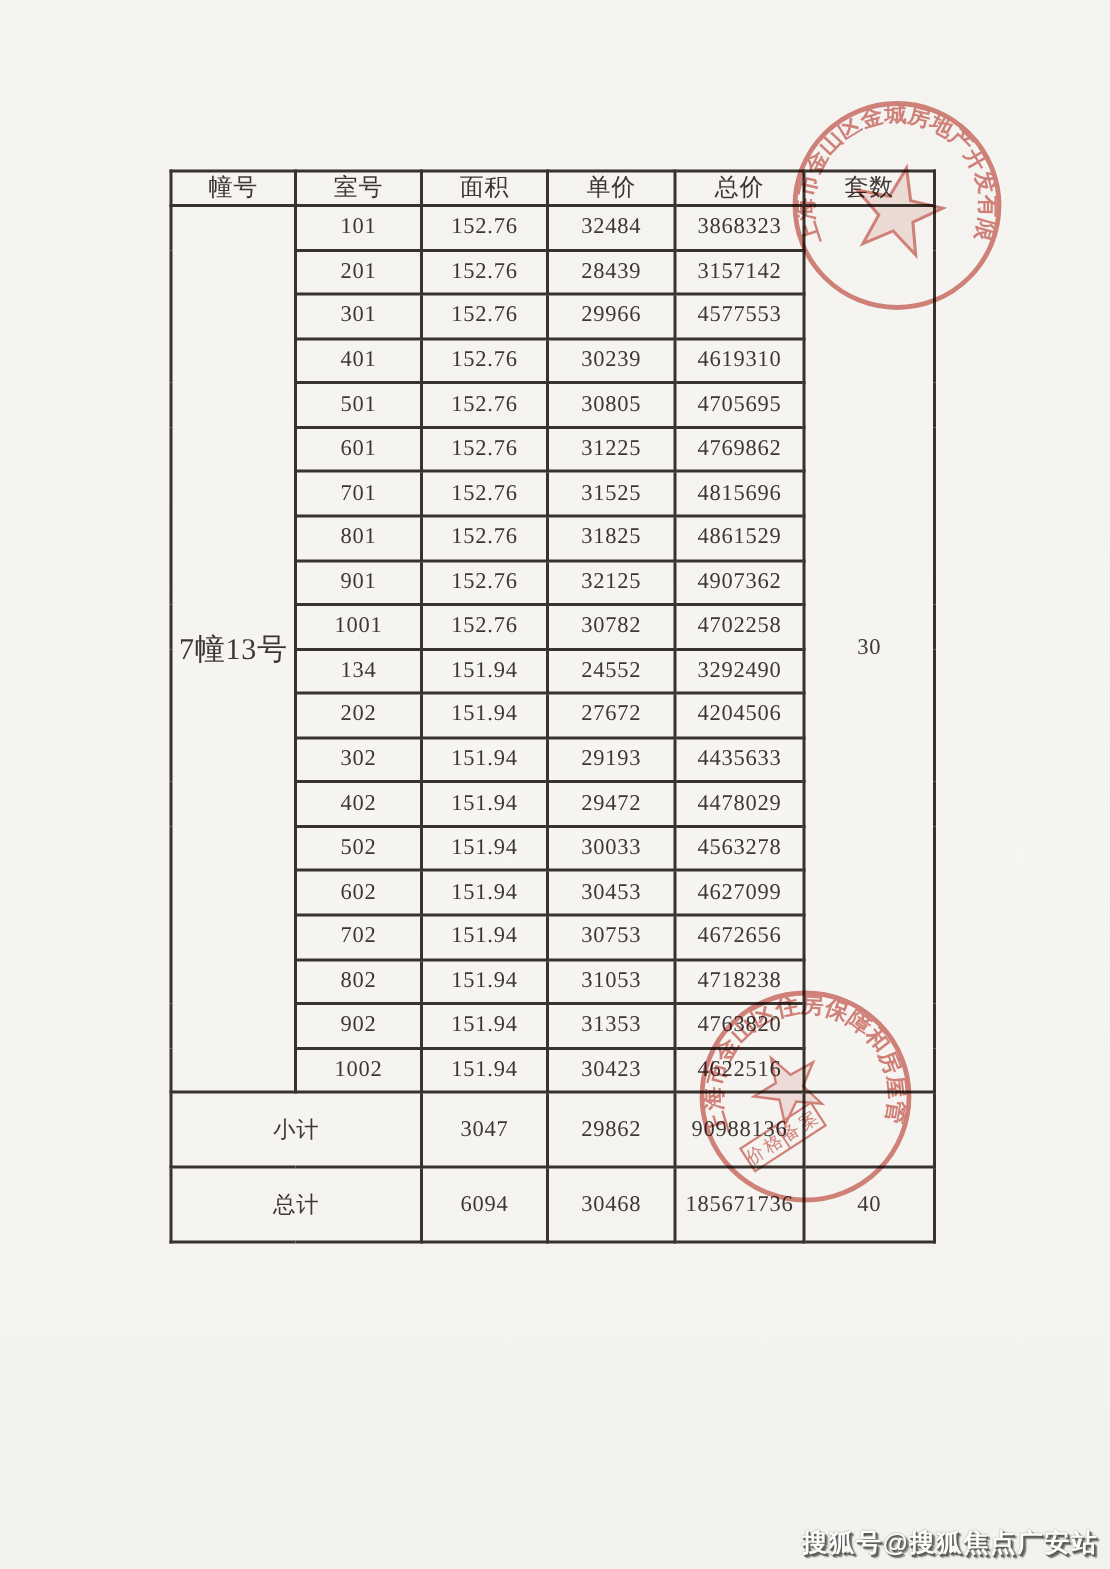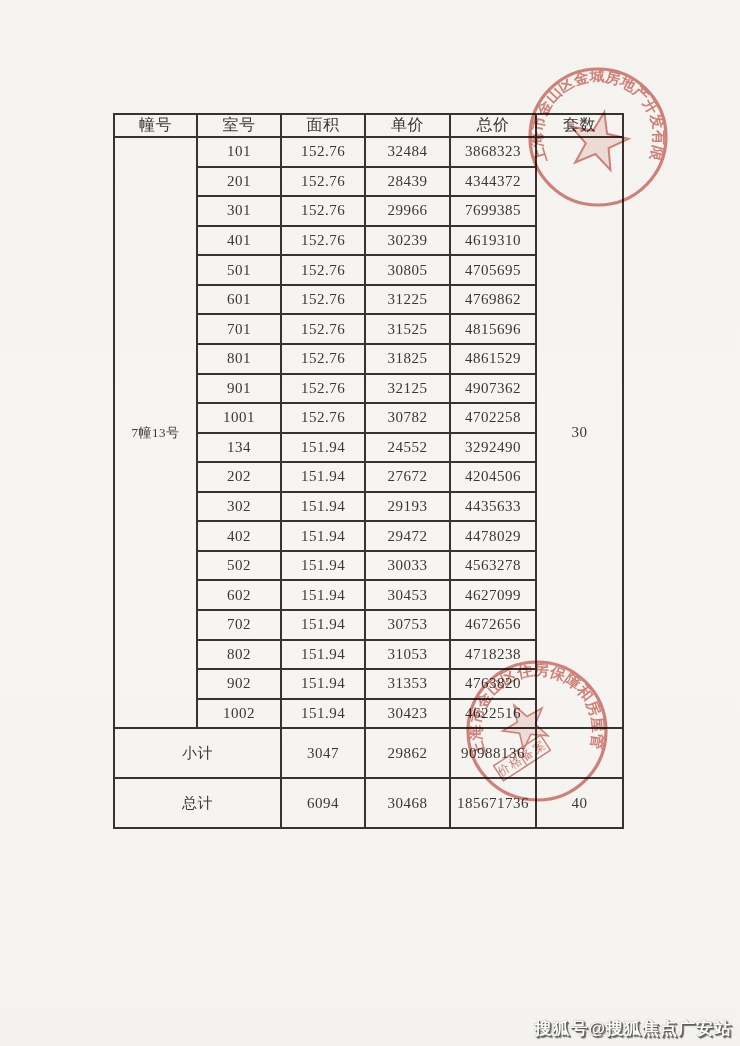--- a/index.html
+++ b/index.html
@@ -35,21 +35,21 @@
     vertical-align: middle;
     font-weight: normal;
     font-size: 15px;
     padding: 0;
     letter-spacing: 0.5px;
     color: #3b3733;
   }
   .price-table thead tr { height: 21px; }
   .price-table thead th { font-size: 16px; }
   .price-table .summary-row { height: 32px; margin-top: 36px; }
-  .price-table td.building-cell { font-size: 13px; }
+  .price-table td.building-cell { font-size: 20px; }
   .price-table td.num { font-variant-numeric: tabular-nums; }
 
   .stamp {
     position: absolute;
     color: #cd655c;
     opacity: 0.78;
     mix-blend-mode: multiply;
     pointer-events: none;
   }
   .stamp-top { left: 523px; top: 62px; }
@@ -109,27 +109,27 @@
           <td class="num">101</td>
           <td class="num">152.76</td>
           <td class="num">32484</td>
           <td class="num">3868323</td>
           <td rowspan="20" class="num">30</td>
         </tr>
         <tr>
           <td class="num">201</td>
           <td class="num">152.76</td>
           <td class="num">28439</td>
-          <td class="num">4344372</td>
+          <td class="num">3157142</td>
         </tr>
         <tr>
           <td class="num">301</td>
           <td class="num">152.76</td>
           <td class="num">29966</td>
-          <td class="num">7699385</td>
+          <td class="num">4577553</td>
         </tr>
         <tr>
           <td class="num">401</td>
           <td class="num">152.76</td>
           <td class="num">30239</td>
           <td class="num">4619310</td>
         </tr>
         <tr>
           <td class="num">501</td>
           <td class="num">152.76</td>

